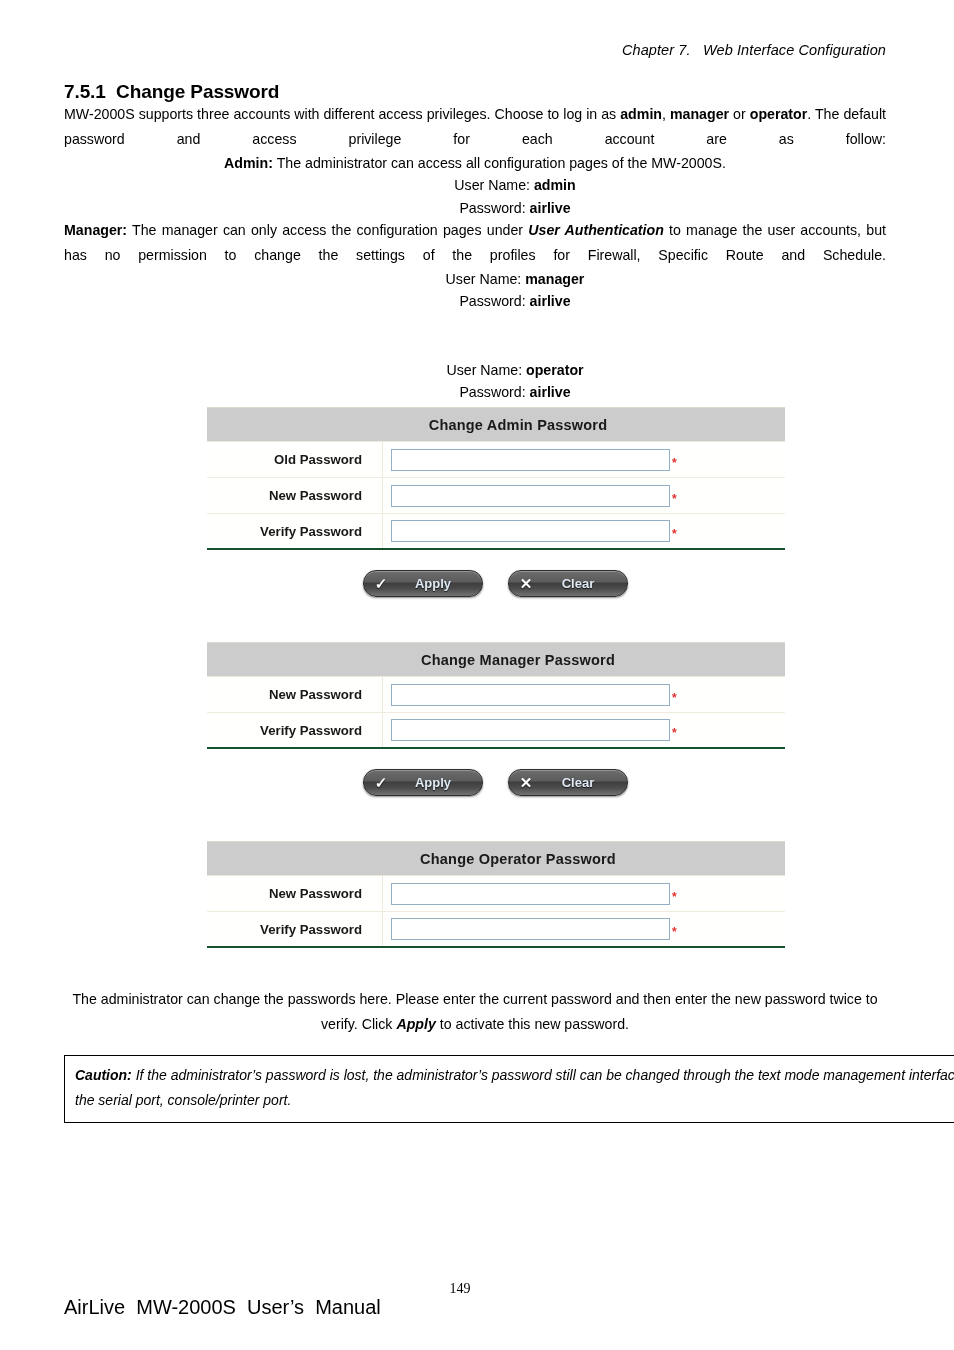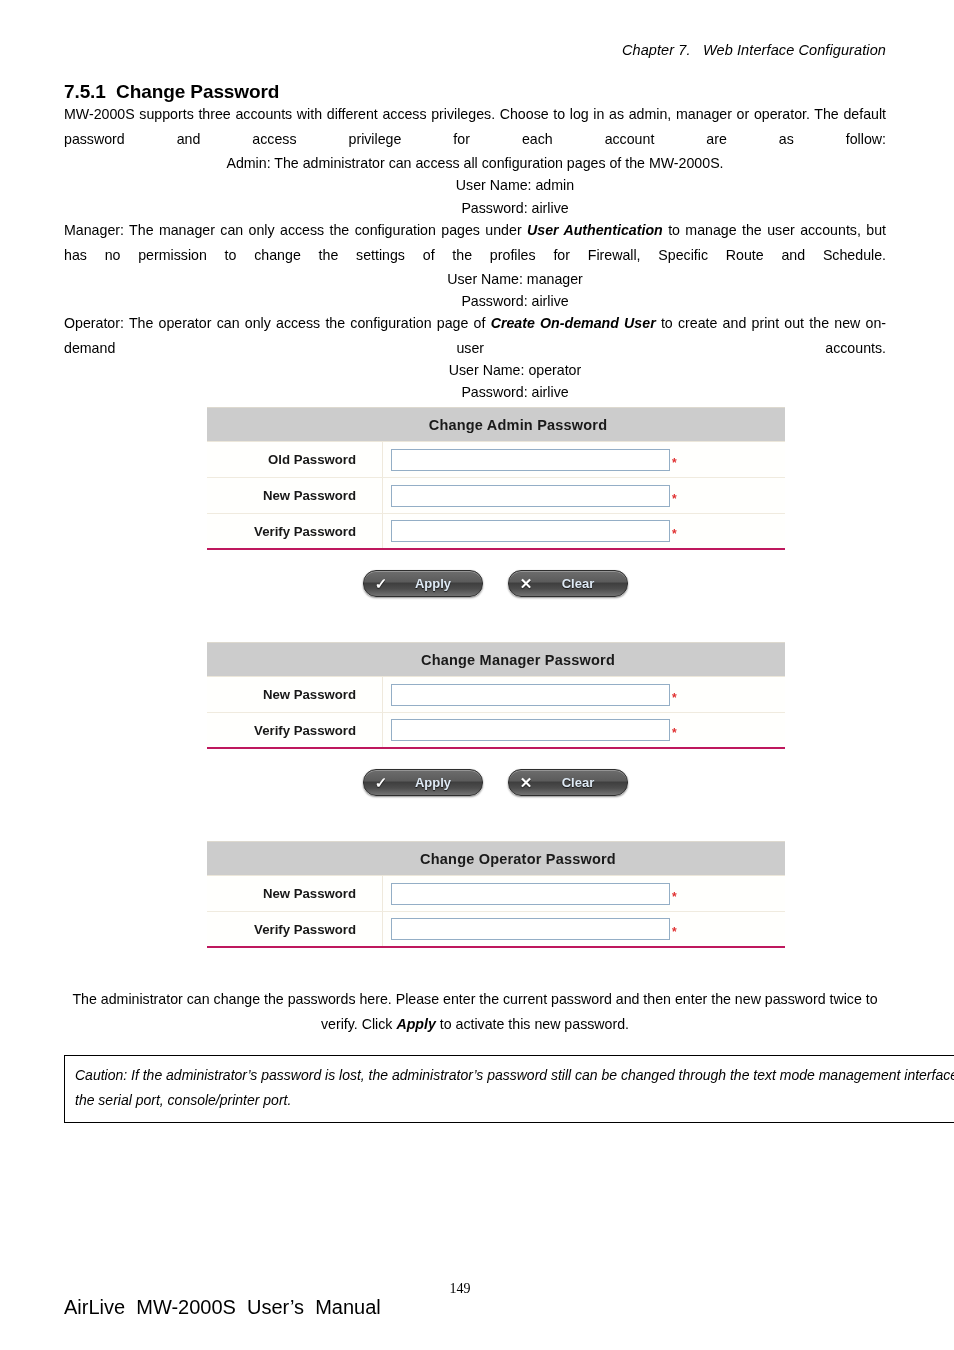--- a/index.html
+++ b/index.html
@@ -50,21 +50,21 @@
   
   .body-block {
     position: absolute;
     left: 64px;
     width: 822px;
     font-size: 14.2px;
     line-height: 24.5px;
     text-align: center;
   }
   .just { text-align: justify; text-align-last: justify; }
-  .b { font-weight: normal; }
+  .b { font-weight: bold; }
   .bi { font-weight: bold; font-style: italic; }
   .indent { padding-left: 40px; }
 
   
   .shot {
     position: absolute;
     left: 207px;
     width: 578px;
     background: #ffffff;
   }
@@ -87,24 +87,24 @@
     padding-left: 44px;
   }
   .row {
     display: flex;
     align-items: center;
     height: 36px;
     border-bottom: 1px solid #f0ebdf;
     background: #fffffd;
     box-sizing: border-box;
   }
-  .row.last { border-bottom: 2px solid #be185d; }
+  .row.last { border-bottom: 2px solid #14532d; }
   .row-label {
     width: 176px;
-    padding-right: 26px;
+    padding-right: 20px;
     box-sizing: border-box;
     text-align: right;
     font-size: 13.2px;
     font-weight: bold;
     color: #181818;
     border-right: 1px solid #efe9dc;
     height: 100%;
     line-height: 36px;
   }
   .row-field {
@@ -237,23 +237,20 @@
   <div class="body-block indent" style="top:267px;">
     <span>User Name: </span><span class="b">manager</span>
   </div>
   <div class="body-block just" style="top:218px;">
     <span class="b">Manager:</span><span> The manager can only access the configuration pages under </span><span class="bi">User Authentication</span><span> to manage the user accounts, but has no permission to change the settings of the profiles for Firewall, Specific Route and Schedule.</span>
   </div>
   <div class="body-block indent" style="top:289px;">
     <span>Password: </span><span class="b">airlive</span>
   </div>
 
-  <div class="body-block just" style="top:311px;">
-    <span class="b">Operator:</span><span> The operator can only access the configuration page of </span><span class="bi">Create On-demand User</span><span> to create and print out the new on-demand user accounts.</span>
-  </div>
   <div class="body-block indent" style="top:358px;">
     <span>User Name: </span><span class="b">operator</span>
   </div>
   <div class="body-block indent" style="top:380px;">
     <span>Password: </span><span class="b">airlive</span>
   </div>
 
   <div class="shot" style="top:407px;" id="shot-root">
       <div class="panel">
         <div class="panel-title">Change Admin Password</div>

